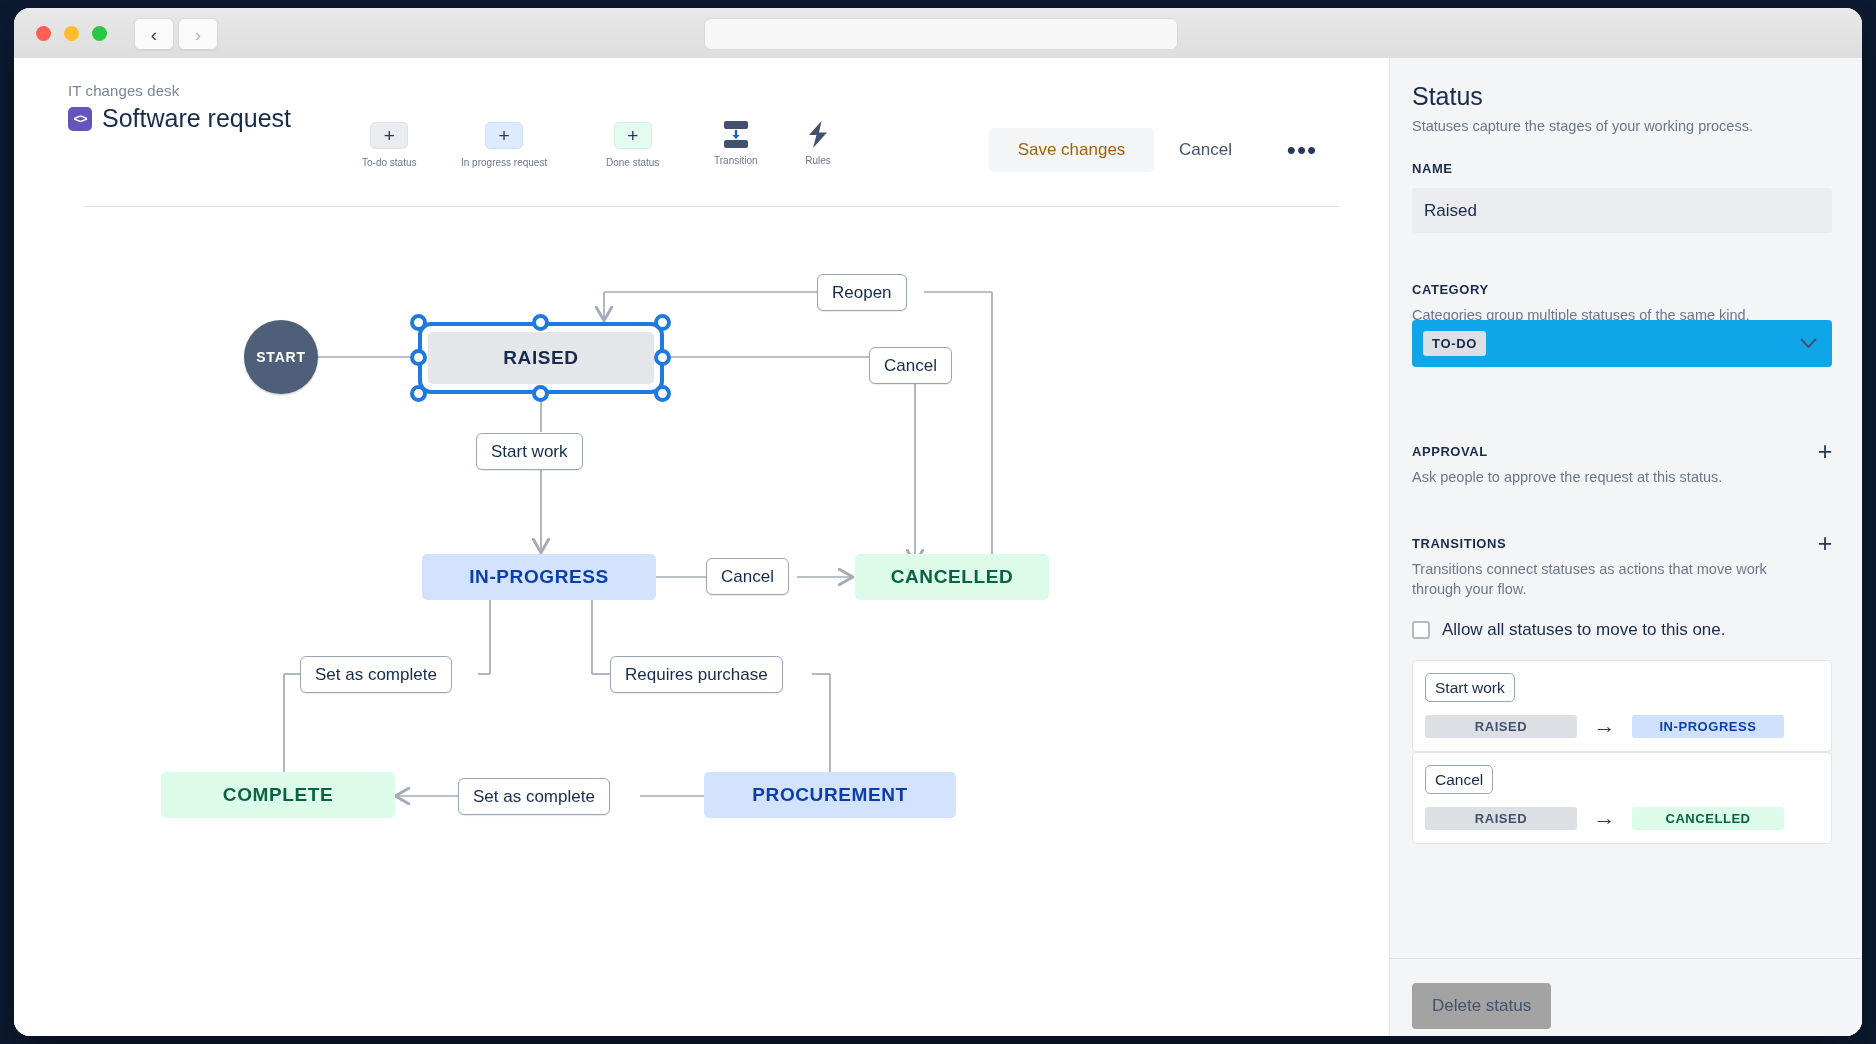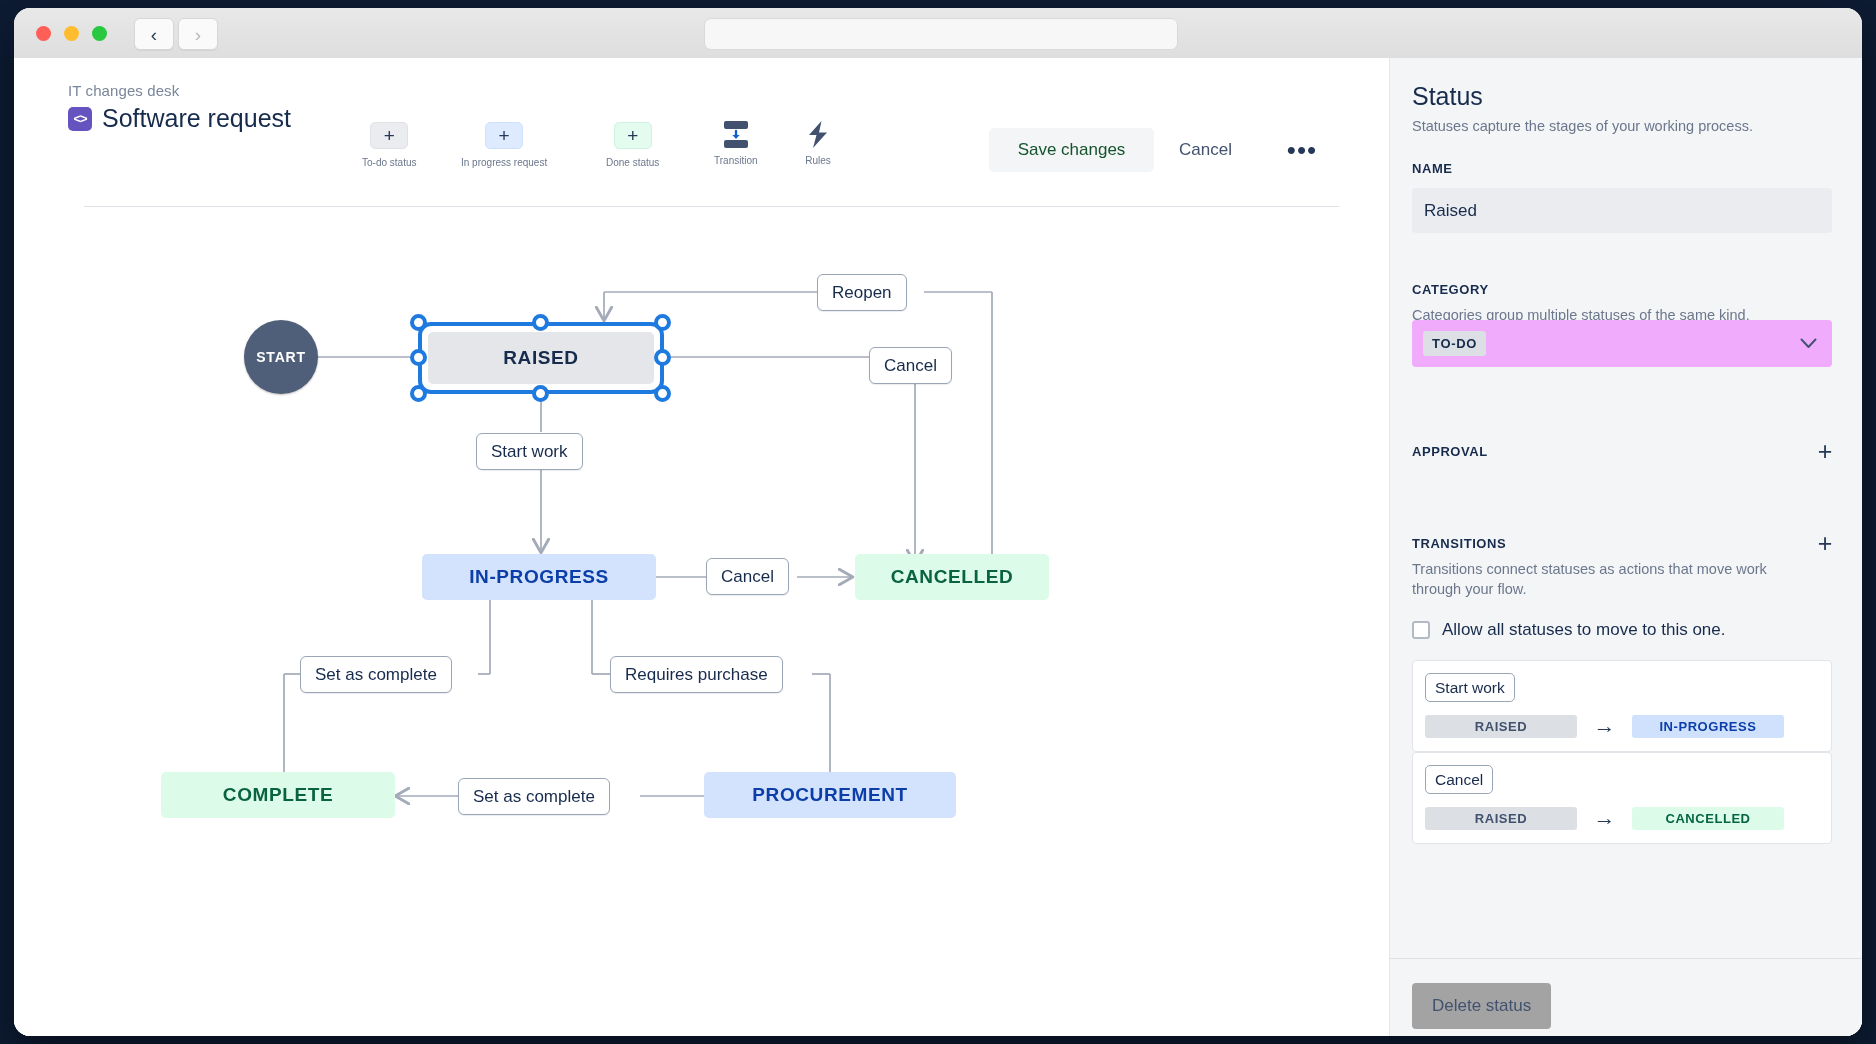--- a/index.html
+++ b/index.html
@@ -61,21 +61,21 @@
   #t-todo{left:348px;}
   #t-prog{left:447px;}
   #t-done{left:592px;}
   #t-trans{left:700px;}
   #t-rules{left:786px;}
 
   .iconbox{width:36px;height:25px;display:flex;align-items:center;justify-content:center;}
 
   #savebtn{
     position:absolute;left:975px;top:70px;width:165px;height:44px;border-radius:5px;
-    background:#f4f5f7;border:none;color:#14532d;font-size:17px;font-family:inherit;
+    background:#f4f5f7;border:none;color:#a16207;font-size:17px;font-family:inherit;
     display:flex;align-items:center;justify-content:center;cursor:default;
   }
   #cancelbtn{
     position:absolute;left:1165px;top:70px;height:44px;display:flex;align-items:center;
     font-size:17px;color:#42526e;cursor:pointer;
   }
   #morebtn{
     position:absolute;left:1268px;top:70px;width:40px;height:44px;
     display:flex;align-items:center;justify-content:center;cursor:pointer;
     font-size:26px;color:#253858;letter-spacing:1px;line-height:0;
@@ -131,21 +131,21 @@
     font-size:25px;color:#253858;cursor:pointer;line-height:0;
   }
 
   #namefield{
     position:absolute;left:22px;top:130px;width:420px;height:45px;border-radius:4px;
     background:#ebecf0;border:none;display:flex;align-items:center;padding-left:12px;
     box-sizing:border-box;font-size:17px;color:#172b4d;font-family:inherit;
   }
   #catselect{
     position:absolute;left:22px;top:262px;width:420px;height:47px;border-radius:4px;
-    background:#f0abfc;display:flex;align-items:center;cursor:pointer;
+    background:#0ea5e9;display:flex;align-items:center;cursor:pointer;
   }
   #catpill{
     margin-left:11px;background:#dcdfe4;color:#172b4d;border-radius:3px;
     font-size:13px;font-weight:bold;letter-spacing:.7px;padding:5px 9px;
   }
   #catchev{position:absolute;right:15px;font-size:15px;color:#42526e;}
 
   #allowrow{position:absolute;left:22px;top:470px;display:flex;align-items:center;gap:12px;cursor:pointer;}
   #allowbox{width:18px;height:18px;border:2px solid #b3bac5;border-radius:3px;background:#fff;box-sizing:border-box;}
   #allowtxt{font-size:17px;color:#172b4d;}
@@ -333,20 +333,21 @@
           <div id="catpill">TO-DO</div>
           <div id="catchev">
             <svg width="17" height="11" viewBox="0 0 17 11">
                 <path d="M1.5 1.5 L8.5 9 L15.5 1.5" fill="none" stroke="#42526e" stroke-width="1.9" stroke-linecap="round" stroke-linejoin="round"></path>
               </svg>
           </div>
         </div>
 
         <div class="sec-label" style="top:386px;">APPROVAL</div>
         <div class="plus-btn" style="top:380px;">+</div>
+        <div class="sec-desc" style="top:410px;">Ask people to approve the request at this status.</div>
 
         <div class="sec-label" style="top:478px;">TRANSITIONS</div>
         <div class="plus-btn" style="top:472px;">+</div>
         <div class="sec-desc" style="top:502px;width:400px;">Transitions connect statuses as actions that move work through your flow.</div>
 
         <div id="allowrow" style="top:562px;">
           <div id="allowbox"></div>
           <div id="allowtxt">Allow all statuses to move to this one.</div>
         </div>
 

